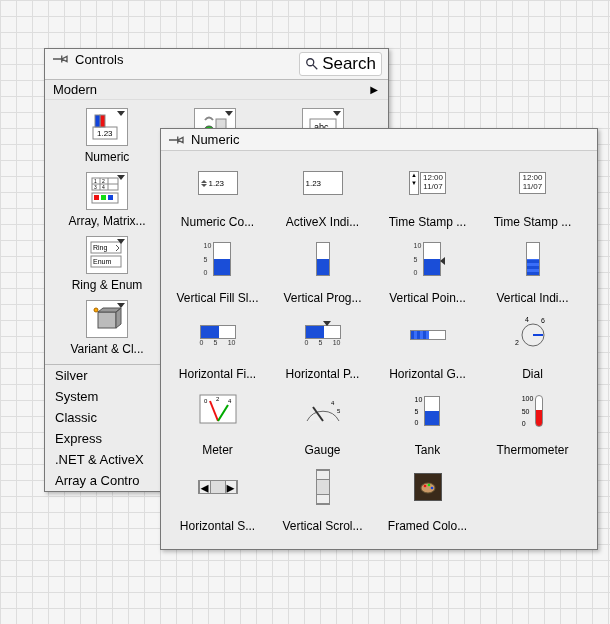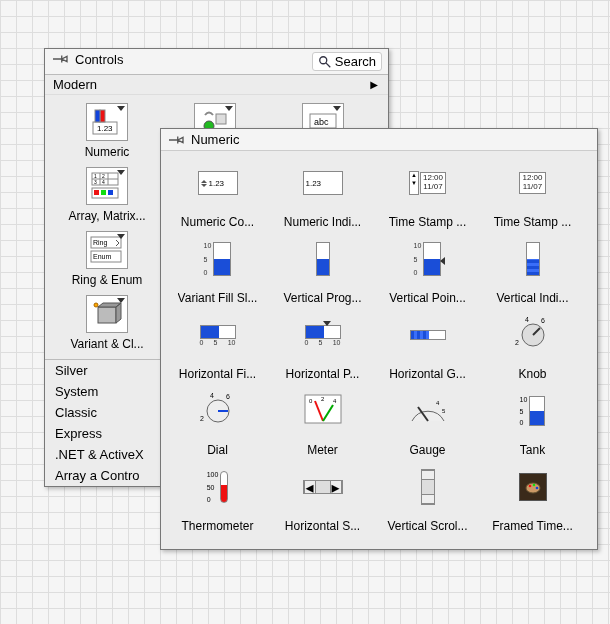--- a/index.html
+++ b/index.html
@@ -20,21 +20,21 @@
     background: #ececec;
     border: 1px solid #777;
     box-shadow: 2px 2px 4px rgba(0,0,0,.25);
   }
 
   
   .controls { left: 44px; top: 48px; width: 345px; }
   .controls-header { display: flex; padding: 3px 6px; border-bottom: 1px solid #bbb; background:#f4f4f4; }
   .pin-icon { width: 18px; height: 14px; margin-right: 6px; }
   .controls-title { font-size: 13px; flex: 1; }
-  .search { display: flex; align-items: center; gap: 3px; font-size: 13px; background:#fff; border:1px solid #ccc; padding:1px 5px; border-radius:3px; }
+  .search { display: flex; align-items: center; gap: 3px; font-size: 17px; background:#fff; border:1px solid #ccc; padding:1px 5px; border-radius:3px; }
   .search svg { width: 14px; height: 14px; }
 
   .cat-row { display:flex; align-items:center; padding:2px 10px 2px 8px; font-size:13px; border-bottom:1px solid #ddd; justify-content:space-between; }
   .arrow-r { font-size: 10px; }
 
   .icon-area { display:flex; flex-wrap:wrap; gap:0; padding:6px 8px 2px 8px; background:#ececec; }
   .ctrlcell { width:108px; display:flex; flex-direction:column; align-items:center; padding:2px 0 6px 0; }
   .ctrlcell .box { width:42px; height:38px; background:#fff; border:1px solid #999; display:flex; align-items:center; justify-content:center; position:relative; }
   .ctrlcell .box .sub { position:absolute; right:2px; top:2px; width:0;height:0;border-left:4px solid transparent;border-right:4px solid transparent;border-top:5px solid #333;}
   .ctrl-label { font-size:12px; margin-top:4px; text-align:center; white-space:nowrap; overflow:hidden; text-overflow:ellipsis; max-width:100px;}
@@ -242,21 +242,21 @@
             </div>
           </div>
           <div class="nlabel">Numeric Co...</div>
         </div>
         <div class="ncell">
           <div class="nicon">
             <div class="mini-win">
               <span>1.23</span>
             </div>
           </div>
-          <div class="nlabel">Numeric Indi...</div>
+          <div class="nlabel">ActiveX Indi...</div>
         </div>
         <div class="ncell">
           <div class="nicon">
             <div style="display:flex;gap:1px;align-items:center">
               <div class="mini-win" style="width:10px;padding:0;flex-direction:column">
                 <span style="font-size:6px">▲</span>
                 <span style="font-size:6px">▼</span>
               </div>
               <div class="timebox">12:00<br>11/07</div>
             </div>
@@ -275,21 +275,21 @@
               <div class="scale">
                 <span>10</span>
                 <span>5</span>
                 <span>0</span>
               </div>
               <div class="vslide">
                 <div class="fill"></div>
               </div>
             </div>
           </div>
-          <div class="nlabel">Variant Fill Sl...</div>
+          <div class="nlabel">Vertical Fill Sl...</div>
         </div>
         <div class="ncell">
           <div class="nicon">
             <div class="vslide" style="width:14px">
               <div class="fill" style=""></div>
             </div>
           </div>
           <div class="nlabel">Vertical Prog...</div>
         </div>
         <div class="ncell">
@@ -347,32 +347,20 @@
           </div>
           <div class="nlabel">Horizontal P...</div>
         </div>
         <div class="ncell">
           <div class="nicon">
             <div class="hslide" style="height:10px">
               <div class="fill" style="background:repeating-linear-gradient(to right,#1a4ed8 0 3px,#3a6ef8 3px 6px)"></div>
             </div>
           </div>
           <div class="nlabel">Horizontal G...</div>
-        </div>
-        <div class="ncell">
-          <div class="nicon">
-            <div class="knob"><svg viewBox="0 0 40 36">
-                <circle cx="20" cy="20" r="11" fill="#ddd" stroke="#666"></circle>
-                <line x1="20" y1="20" x2="27" y2="13" stroke="#333" stroke-width="2"></line>
-                <text x="2" y="30" font-size="7">2</text>
-                <text x="12" y="7" font-size="7">4</text>
-                <text x="28" y="8" font-size="7">6</text>
-              </svg></div>
-          </div>
-          <div class="nlabel">Knob</div>
         </div>
         <div class="ncell">
           <div class="nicon">
             <div class="knob"><svg viewBox="0 0 40 36">
                 <circle cx="20" cy="20" r="11" fill="#eee" stroke="#666"></circle>
                 <line x1="20" y1="20" x2="30" y2="20" stroke="#14d" stroke-width="2"></line>
                 <text x="2" y="30" font-size="7">2</text>
                 <text x="12" y="7" font-size="7">4</text>
                 <text x="28" y="8" font-size="7">6</text>
               </svg></div>
@@ -452,17 +440,17 @@
           <div class="nicon">
             <div class="palette">
               <svg width="18" height="18" viewBox="0 0 18 18">
                 <ellipse cx="9" cy="10" rx="7" ry="5" fill="#c96" stroke="#653"></ellipse>
                 <circle cx="6" cy="8" r="1.3" fill="#e11"></circle>
                 <circle cx="10" cy="7" r="1.3" fill="#1d1"></circle>
                 <circle cx="13" cy="10" r="1.3" fill="#14d"></circle>
               </svg>
             </div>
           </div>
-          <div class="nlabel">Framed Time...</div>
+          <div class="nlabel">Framed Colo...</div>
         </div>
       </div>
   </div>
 </div>
 
 </body></html>

